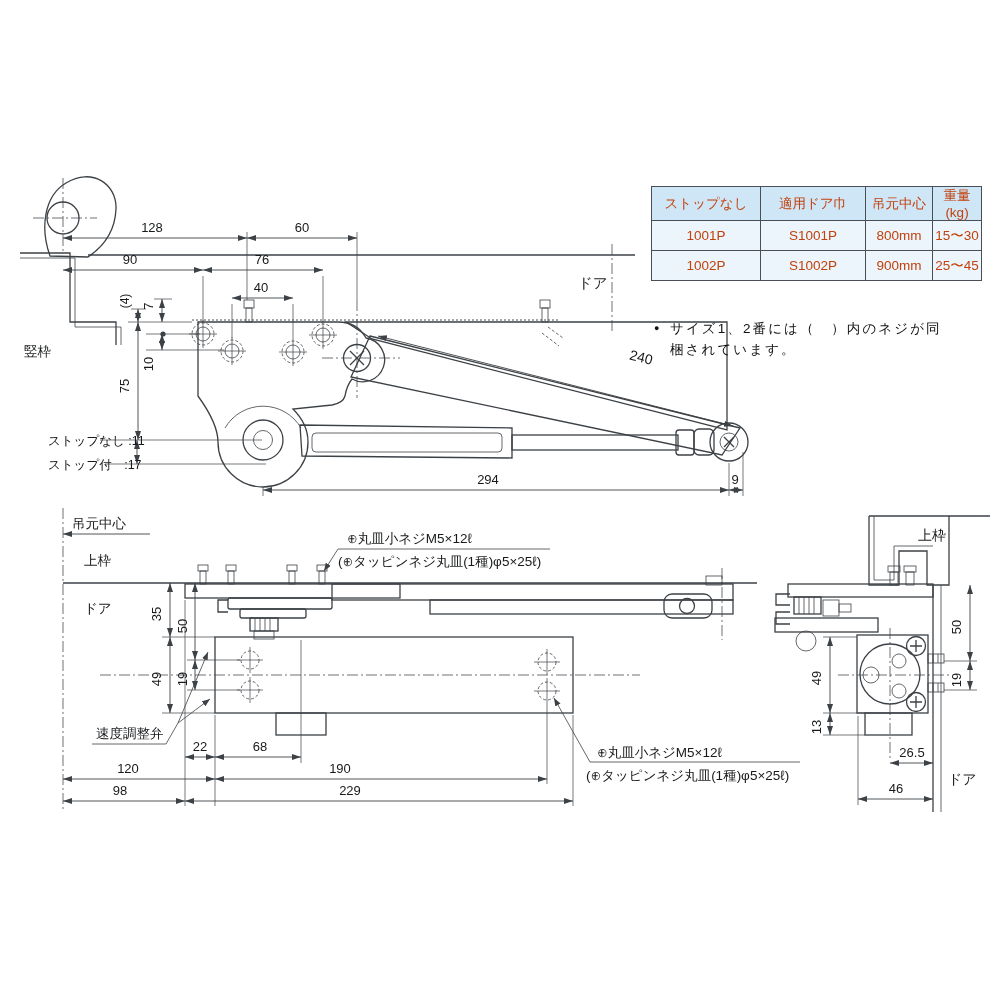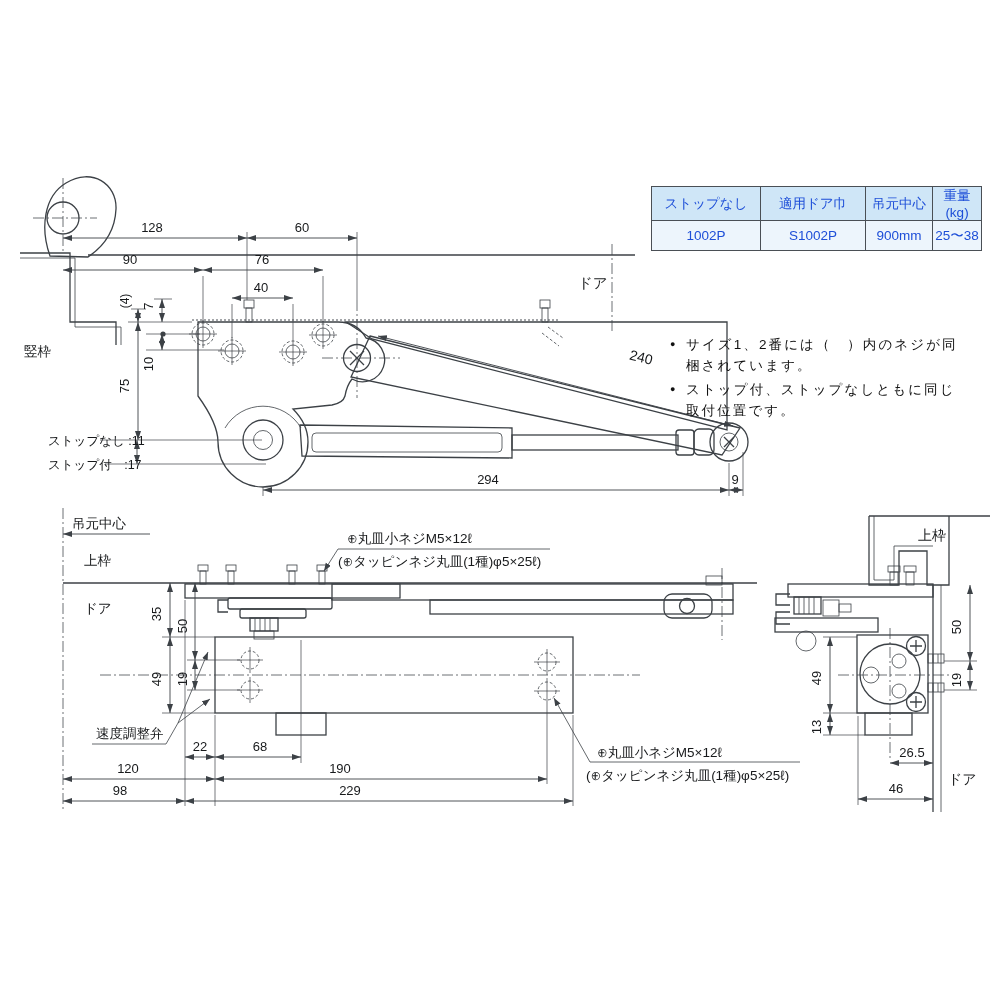--- a/index.html
+++ b/index.html
@@ -12,27 +12,27 @@
   .jps{font-size:12.5px;}
   .dim{stroke:#3c4146;stroke-width:0.9;fill:none;}
   .ext{stroke:#3c4146;stroke-width:0.7;fill:none;}
   .out{stroke:#3c4146;stroke-width:1.3;fill:none;}
   .thin{stroke:#3c4146;stroke-width:0.8;fill:none;}
   .cl{stroke:#3c4146;stroke-width:0.75;stroke-dasharray:11 3 2 3;fill:none;}
   .dotl{stroke:#4a4f55;stroke-width:1.1;stroke-dasharray:2 2;fill:none;}
   .dashc{stroke:#3c4146;stroke-width:0.8;stroke-dasharray:3 2;fill:none;}
   
   .spec-table{position:absolute;left:651px;top:186px;border-collapse:collapse;
-              font-size:13.5px;color:#1d4ed8;}
+              font-size:13.5px;color:#c2410c;}
   .spec-table th,.spec-table td{border:1px solid #4a4f55;text-align:center;padding:0;}
   .spec-table th{height:27px;font-weight:normal;}
   .spec-table td{height:29px;}
   .spec-table{border:1.5px solid #3c4146;}
   
-  .notes{position:absolute;left:655px;top:318px;width:300px;margin:16px;padding:0;
+  .notes{position:absolute;left:655px;top:318px;width:300px;margin:0;padding:0;
          list-style:none;font-size:13.5px;letter-spacing:2.1px;line-height:1.58;color:#111;}
   .notes li{position:relative;padding-left:15px;margin:0 0 2px 0;}
   .notes li::before{content:"●";position:absolute;left:-1px;top:3px;font-size:9px;letter-spacing:0;}
 </style>
 </head>
 <body>
 
 <div class="screen">
 
 <svg width="1000" height="1000" viewBox="0 0 1000 1000" style="position:absolute;left:0;top:0">
@@ -409,26 +409,31 @@
   <thead>
     <tr>
       <th style="width:108px;background:#cfe6f7">ストップなし</th>
       <th style="width:104px;background:#cfe6f7">適用ドア巾</th>
       <th style="width:66px;background:#cfe6f7">吊元中心</th>
       <th style="width:48px;background:#cfe6f7">重量(kg)</th>
     </tr>
   </thead>
   <tbody>
     <tr>
+      <td style="background:#edf5fc">1001P</td>
+      <td style="background:#edf5fc">S1001P</td>
+      <td style="background:#edf5fc">800mm</td>
+      <td style="background:#edf5fc">15〜30</td>
+    </tr>
+    <tr>
       <td style="background:#edf5fc">1002P</td>
       <td style="background:#edf5fc">S1002P</td>
       <td style="background:#edf5fc">900mm</td>
-      <td style="background:#edf5fc">25〜38</td>
+      <td style="background:#edf5fc">25〜45</td>
     </tr>
   </tbody>
 </table>
 
 <ul class="notes">
   <li>サイズ1、2番には（　）内のネジが同梱されています。</li>
-  <li>ストップ付、ストップなしともに同じ取付位置です。</li>
 </ul>
 
 </div>
 
 </body></html>

